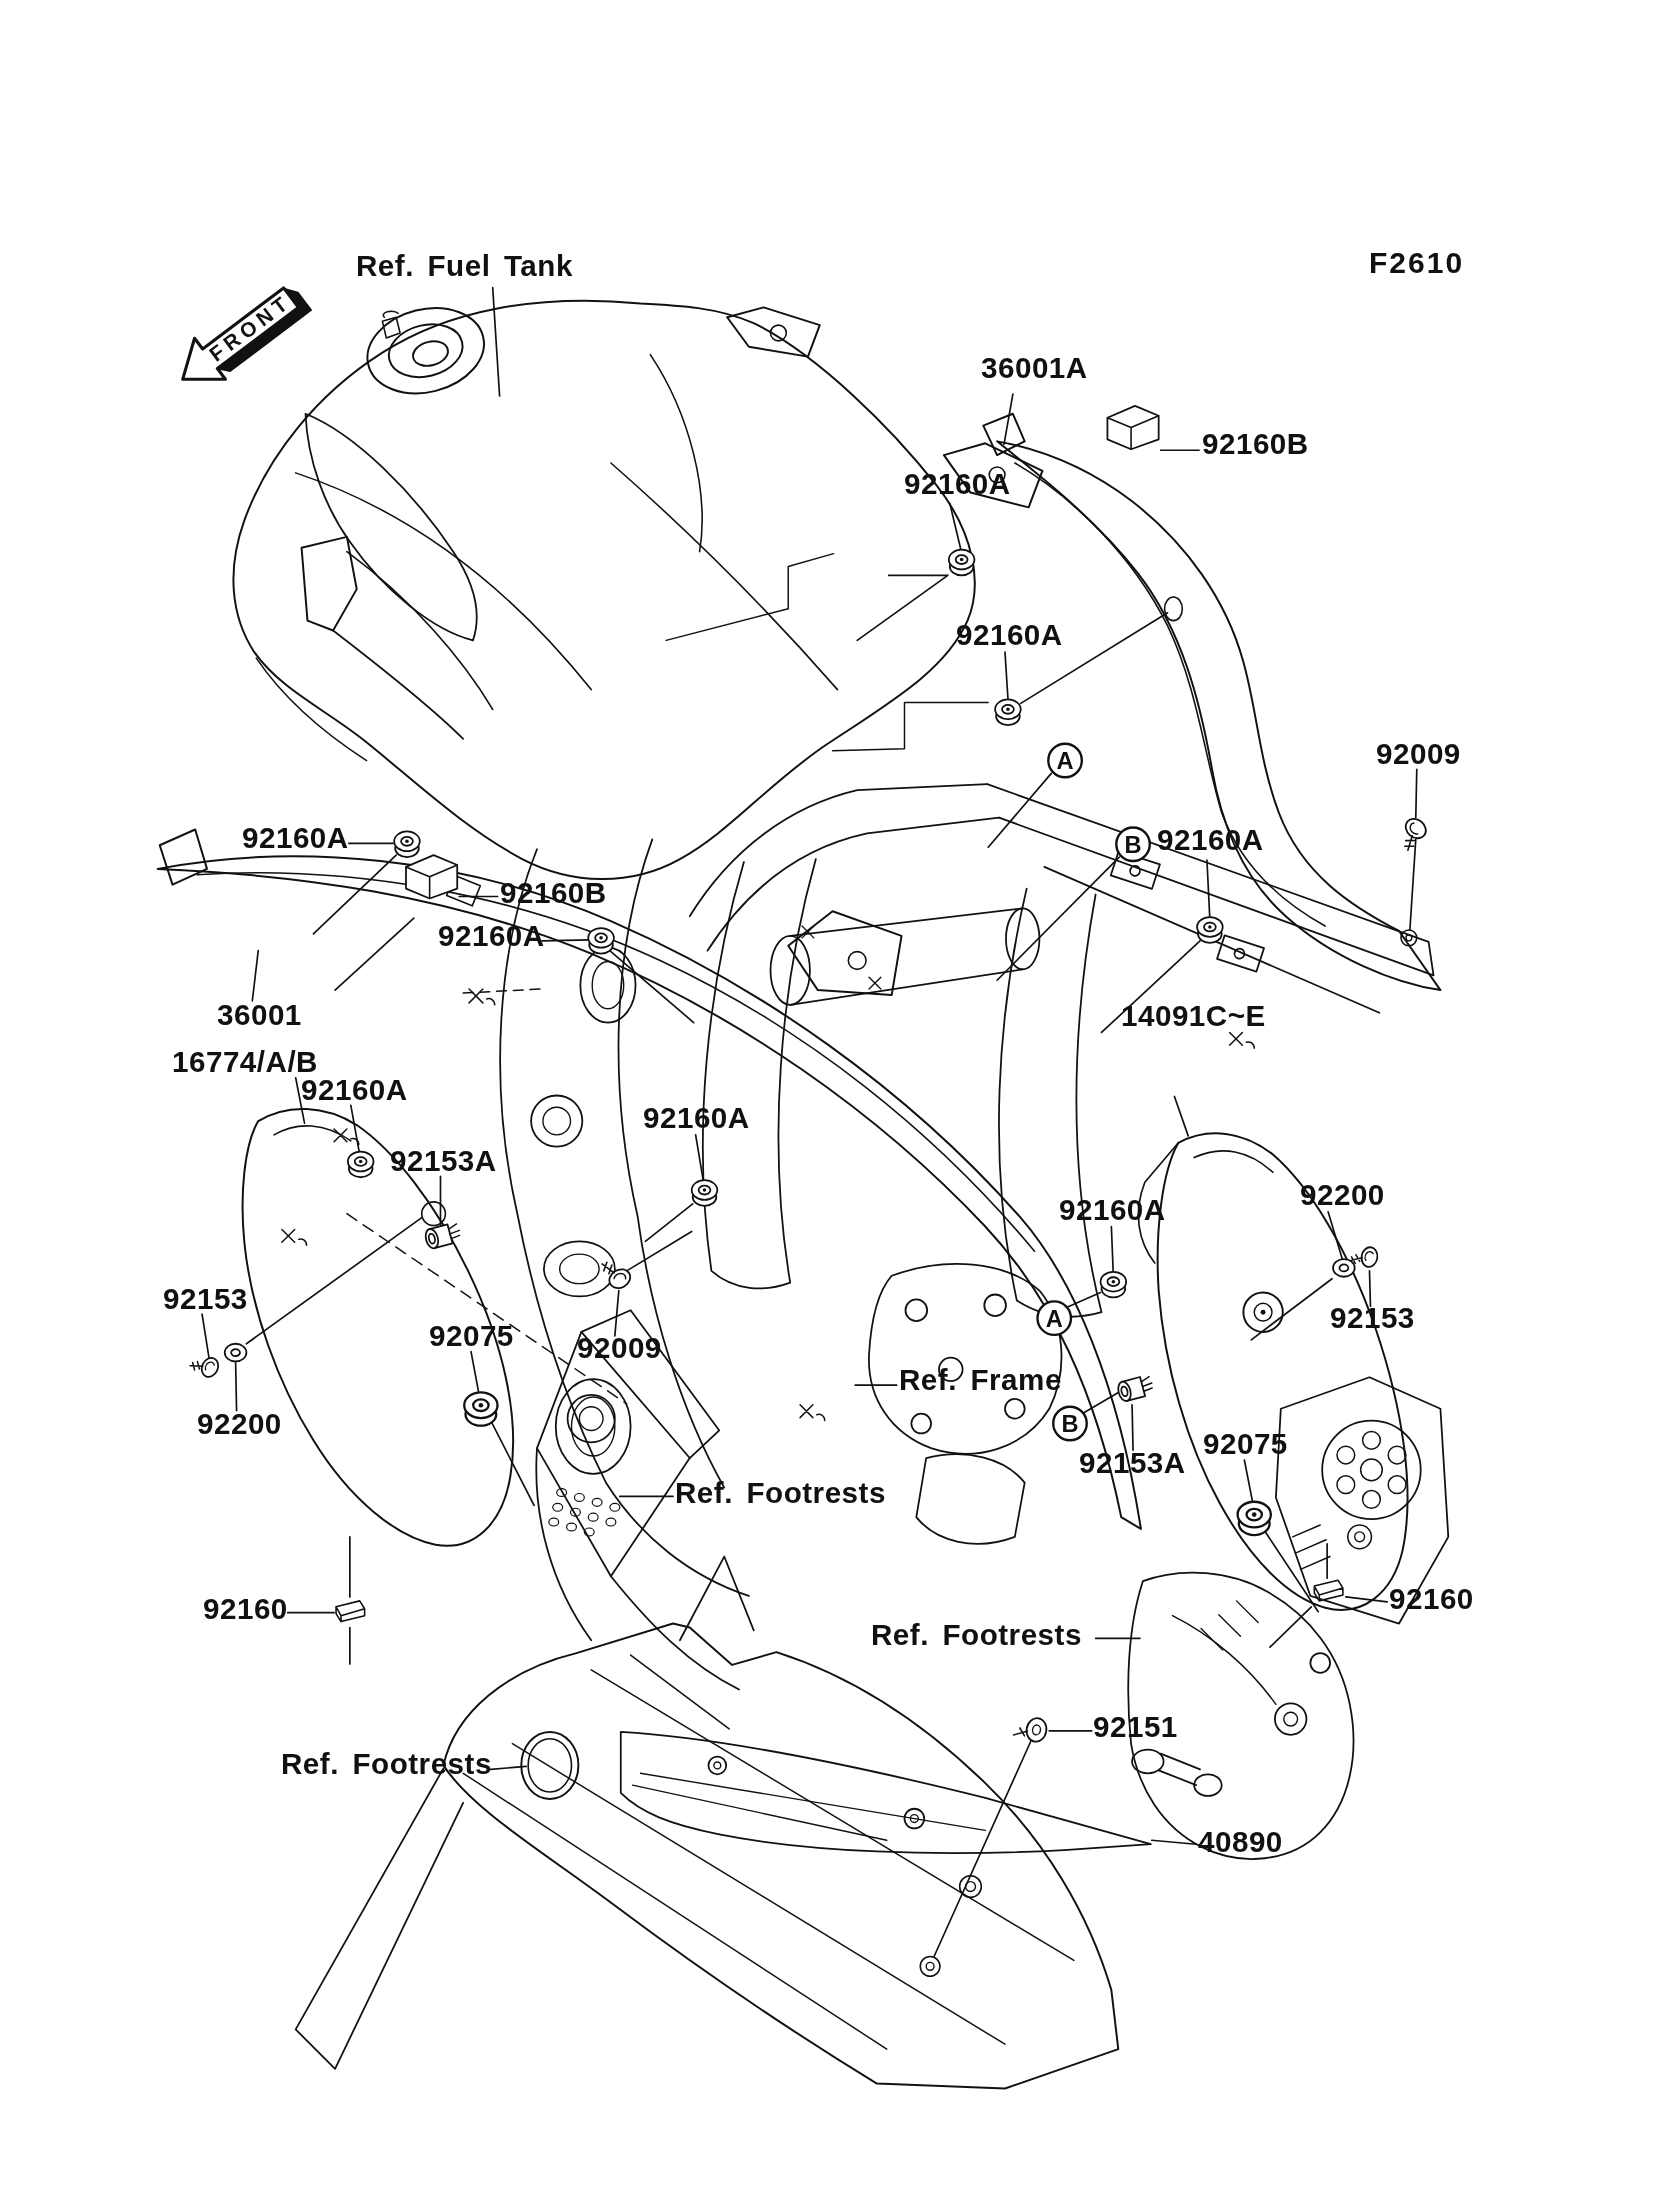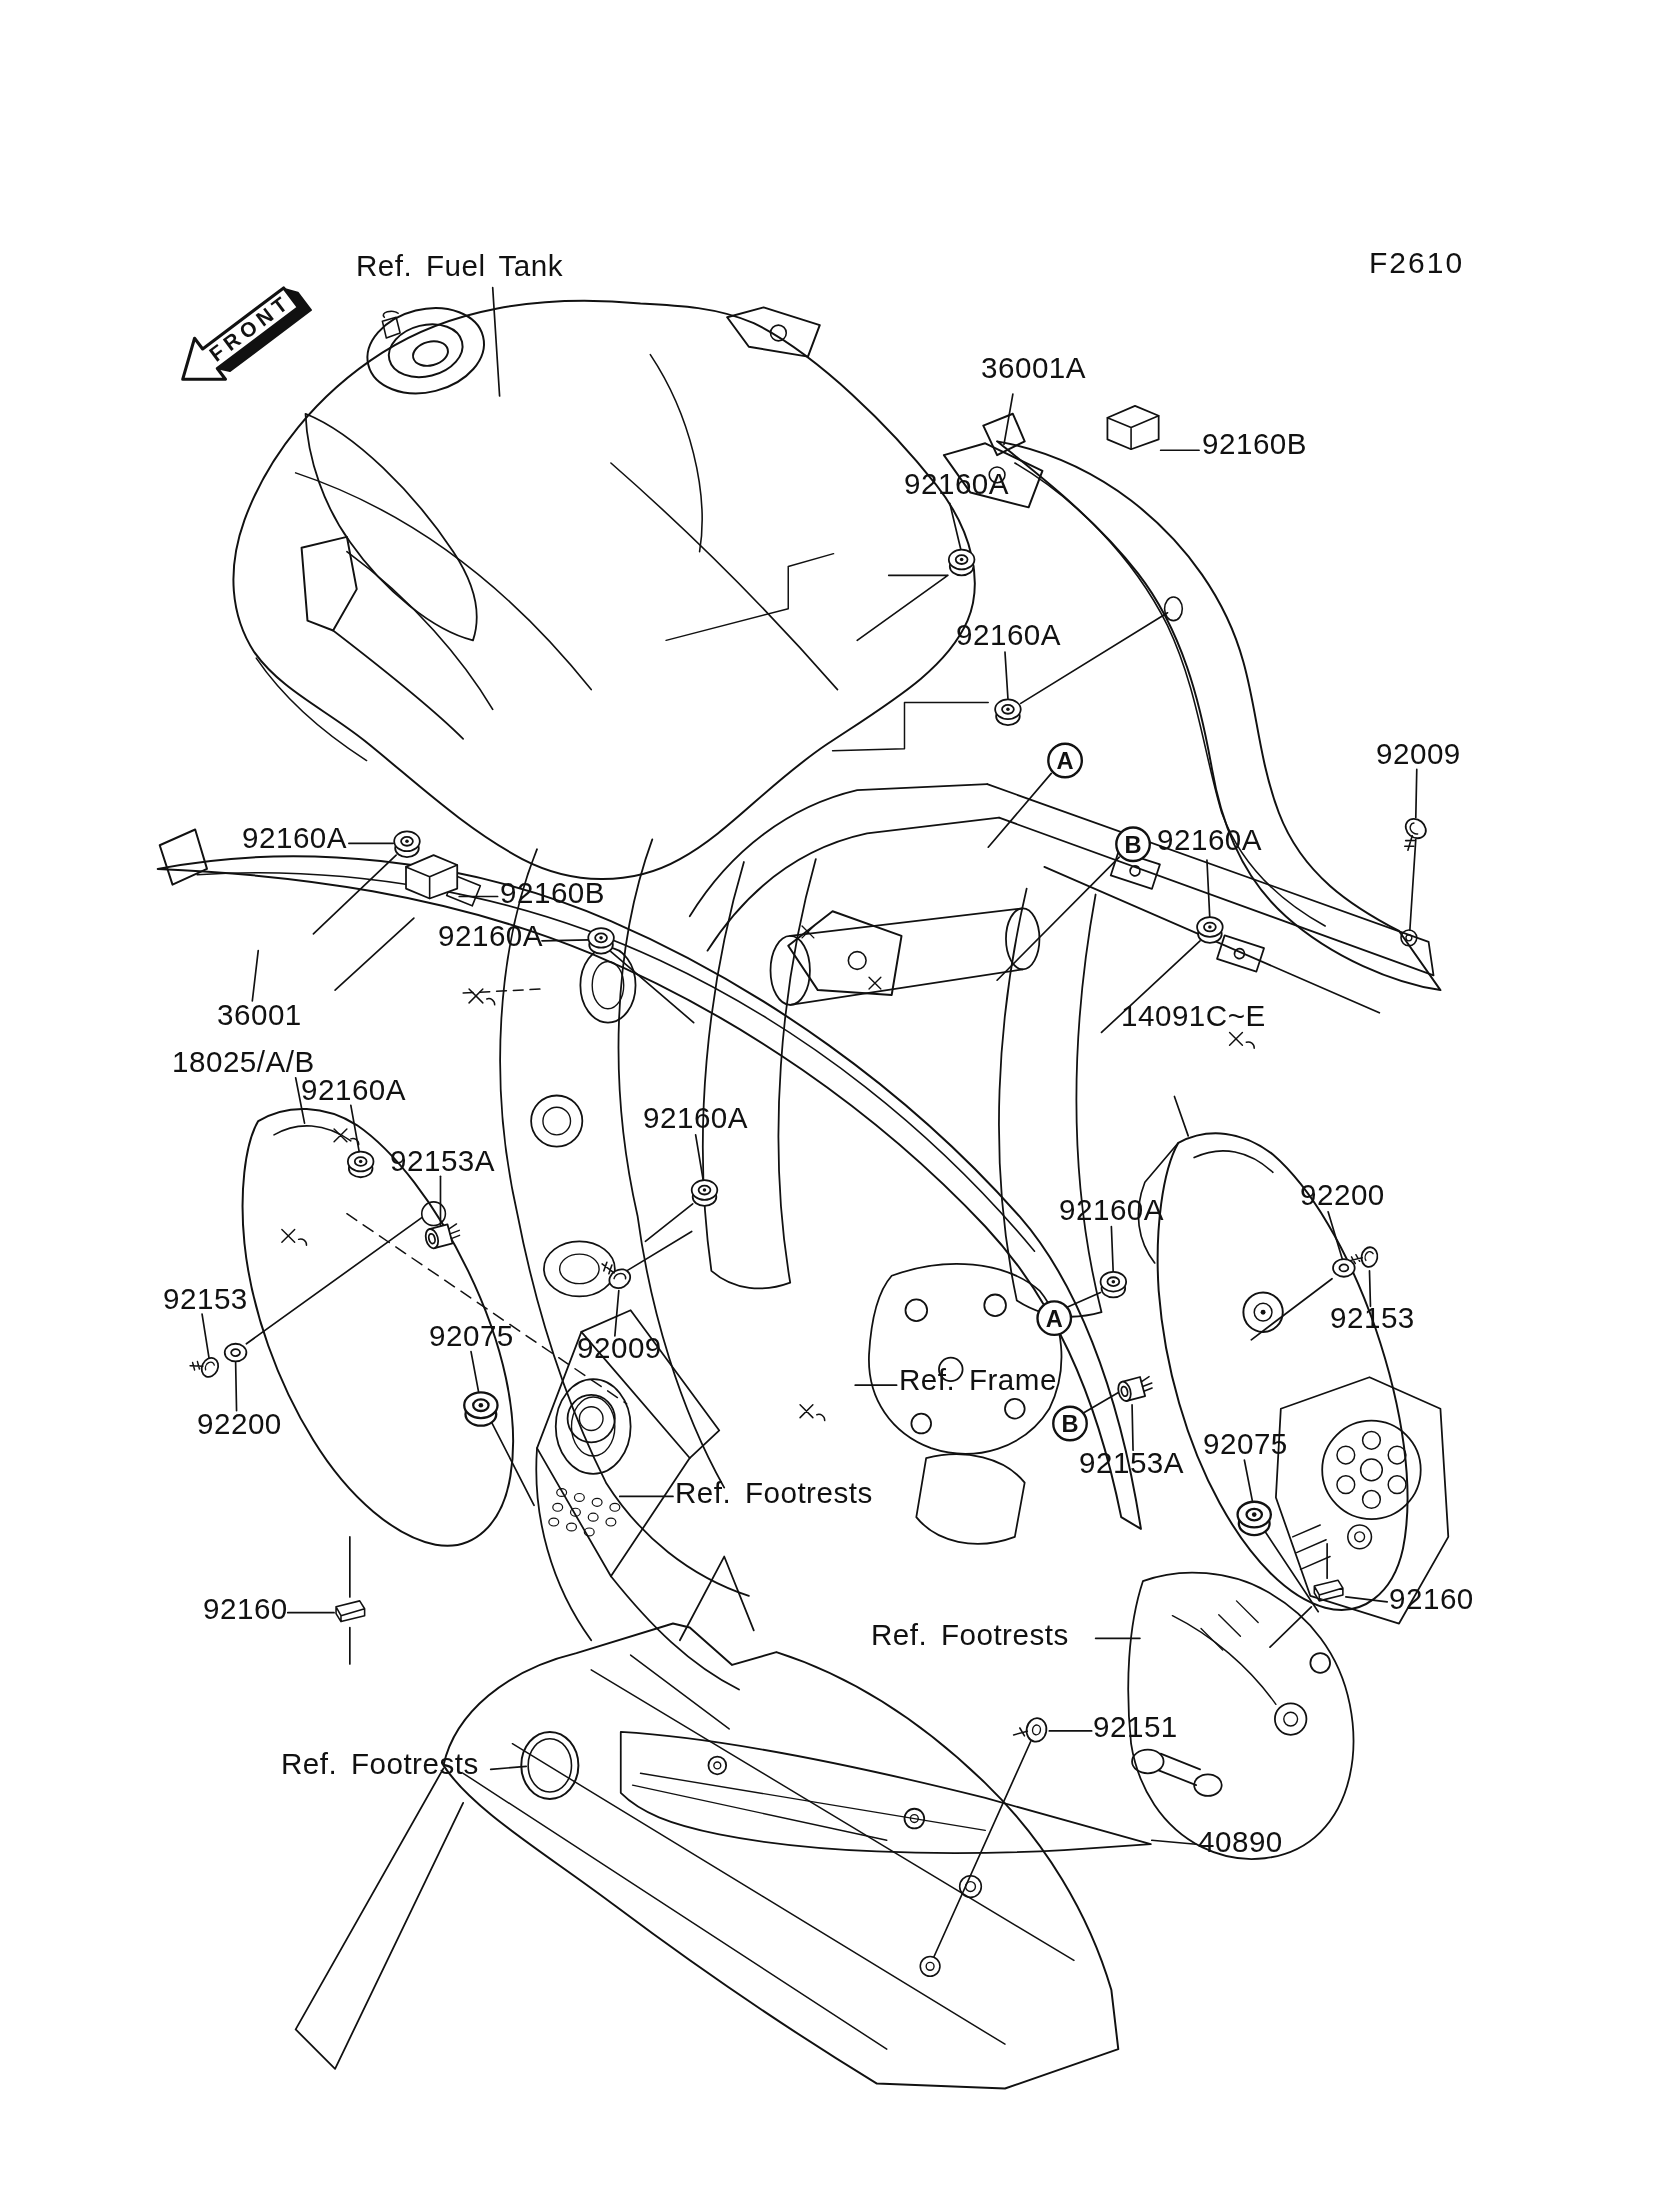--- a/index.html
+++ b/index.html
@@ -1,19 +1,19 @@
 <!DOCTYPE html>
 <html><head>
 <meta charset="utf-8">
 <style>
   html,body{margin:0;padding:0;background:#ffffff;}
   .stage{position:relative;width:1675px;height:2190px;background:#ffffff;overflow:hidden;
          font-family:"Liberation Sans", sans-serif;}
   .art{position:absolute;left:0;top:0;}
-  .co{position:absolute;font-weight:400;font-size:29.6px;line-height:1;color:#111;
+  .co{position:absolute;font-weight:700;font-size:29.6px;line-height:1;color:#111;
       letter-spacing:0.5px;word-spacing:4.9px;white-space:nowrap;}
   .co.small{font-size:30px;letter-spacing:2px;}
   svg text{font-family:"Liberation Sans", sans-serif;}
 </style>
 </head>
 <body>
 
 <div class="stage">
 
 <svg class="art" width="1675" height="2190" viewBox="0 0 1700 2223" fill="none" stroke="#111" stroke-width="2" stroke-linecap="round" stroke-linejoin="round">
@@ -399,21 +399,21 @@
 <div class="co" style="left:981px;top:353px">36001A</div>
 <div class="co" style="left:1202px;top:429px">92160B</div>
 <div class="co" style="left:904px;top:469px">92160A</div>
 <div class="co" style="left:956px;top:620px">92160A</div>
 <div class="co" style="left:1376px;top:739px">92009</div>
 <div class="co" style="left:1157px;top:825px">92160A</div>
 <div class="co" style="left:242px;top:823px">92160A</div>
 <div class="co" style="left:500px;top:878px">92160B</div>
 <div class="co" style="left:438px;top:921px">92160A</div>
 <div class="co" style="left:217px;top:1000px">36001</div>
-<div class="co" style="left:172px;top:1047px">18025/A/B</div>
+<div class="co" style="left:172px;top:1047px">16774/A/B</div>
 <div class="co" style="left:301px;top:1075px">92160A</div>
 <div class="co" style="left:390px;top:1146px">92153A</div>
 <div class="co" style="left:163px;top:1284px">92153</div>
 <div class="co" style="left:197px;top:1409px">92200</div>
 <div class="co" style="left:429px;top:1321px">92075</div>
 <div class="co" style="left:577px;top:1333px">92009</div>
 <div class="co" style="left:643px;top:1103px">92160A</div>
 <div class="co" style="left:899px;top:1365px">Ref. Frame</div>
 <div class="co" style="left:1121px;top:1001px">14091C~E</div>
 <div class="co" style="left:1059px;top:1195px">92160A</div>

